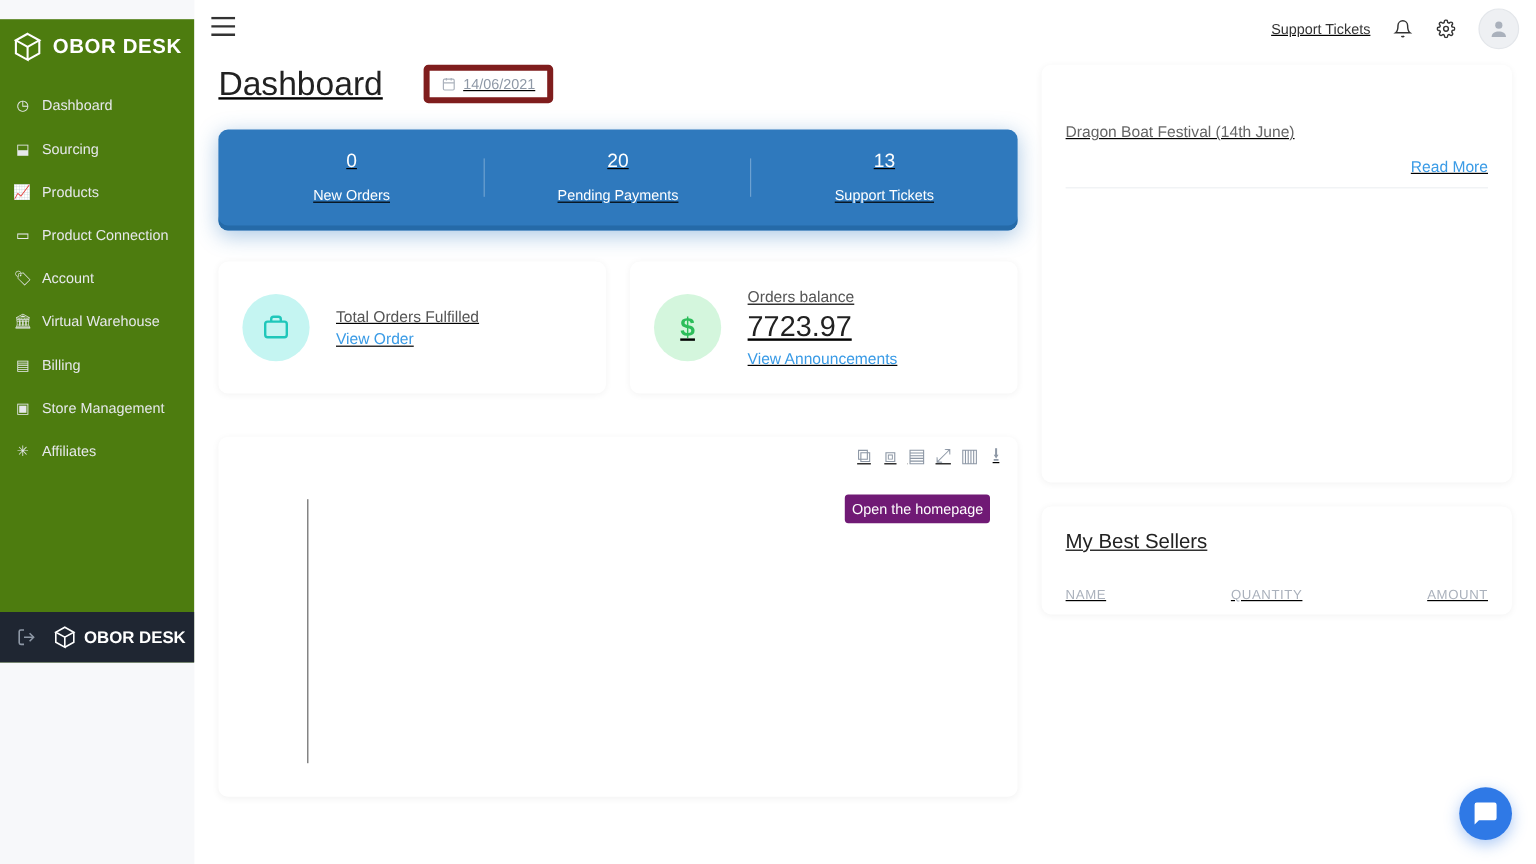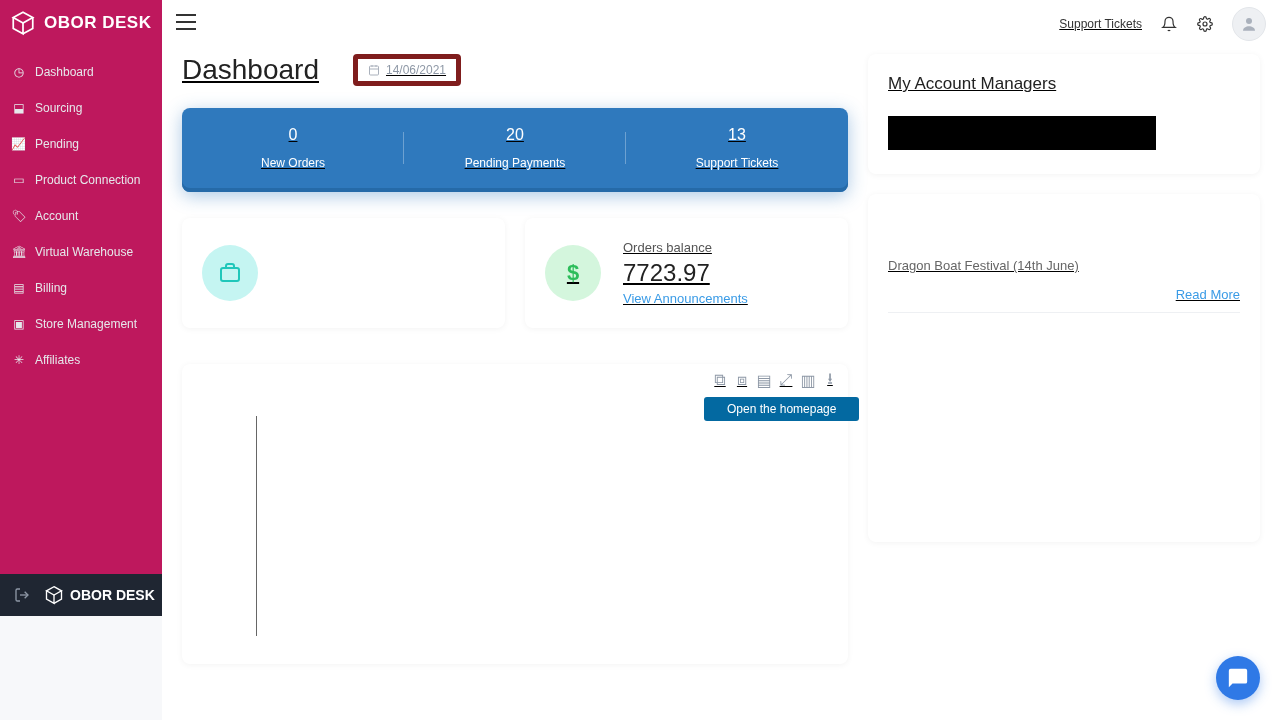--- a/index.html
+++ b/index.html
@@ -1,18 +1,18 @@
 <!DOCTYPE html>
 <html><head>
 <meta charset="utf-8">
 <style>
 * { margin: 0; padding: 0; box-sizing: border-box; font-family: Arial, Helvetica, sans-serif; }
 body { width: 1280px; height: 720px; overflow: hidden; background: #f7f8fa; position: relative; }
 
-.sidebar { position: absolute; left: 0; top: 0; width: 162px; height: 616px; background: #be185d; color: #fff; }
+.sidebar { position: absolute; left: 0; top: 16px; width: 162px; height: 536px; background: #4d7c0f; color: #fff; }
 .logo-area { display: flex; align-items: center; gap: 8px; padding: 10px 10px 18px 10px; }
 .logo-cube { width: 26px; height: 26px; }
 .logo-text { font-size: 17px; font-weight: 600; letter-spacing: 0.5px; }
 .side-nav { display: flex; flex-direction: column; }
 .side-item { display: flex; align-items: center; gap: 9px; padding: 11px 12px; font-size: 12px; color: #e6e8eb; cursor: pointer; }
 .side-item .si-icon { width: 14px; height: 14px; display: inline-flex; align-items: center; justify-content: center; }
 
 .bottom-bar { position: absolute; left: 0; bottom: 0; width: 162px; height: 42px; background: #1f2632; display: flex; align-items: center; }
 .bottom-bar .exit { width: 44px; display: flex; justify-content: center; }
 .bottom-bar .brand { display: flex; align-items: center; gap: 6px; color: #fff; font-size: 14px; font-weight: 600; }
@@ -47,27 +47,27 @@
 .circle.green { background: #d4f6dd; color: #2cbd5a; }
 .mini-right .t1 { font-size: 13px; color: #555; margin-bottom: 4px; }
 .mini-right .big { font-size: 24px; color: #222; margin: 4px 0; }
 .mini-right .link { font-size: 13px; color: #3a9be6; cursor: pointer; }
 
 .chart-card { margin-top: 36px; padding: 8px 10px 20px 10px; height: 300px; }
 .chart-tools { display: flex; justify-content: flex-end; gap: 6px; color: #8e98a6; }
 .chart-tools span { width: 16px; height: 16px; cursor: pointer; display: inline-flex; align-items: center; justify-content: center; }
 .chart-axis { margin: 28px 64px 0 64px; border-left: 1px solid #666; height: 220px; }
 
-.tooltip { position: absolute; left: 542px; top: 397px; background: #0369a1; color: #fff; font-size: 12px; padding: 5px 23px; border-radius: 3px; }
+.tooltip { position: absolute; left: 542px; top: 412px; background: #701a75; color: #fff; font-size: 12px; padding: 5px 6px; border-radius: 3px; }
 
 .panel { background: #fff; border-radius: 8px; box-shadow: 0 1px 6px rgba(0,0,0,0.05); padding: 20px 20px 24px 20px; }
 .panel h3 { font-size: 17px; font-weight: 400; color: #222; }
 .redact { background: #000; width: 268px; height: 34px; margin-top: 22px; }
 .ann-panel { height: 348px; }
-.ann-item { margin-top: 44px; font-size: 13px; color: #666; }
+.ann-item { margin-top: 28px; font-size: 13px; color: #666; }
 .read-more { text-align: right; margin-top: 14px; font-size: 13px; color: #3a9be6; cursor: pointer; }
 .ann-sep { border-top: 1px solid #eef0f3; margin-top: 10px; }
 
 .best-panel { padding-bottom: 10px; }
 .table-head { display: flex; justify-content: space-between; margin-top: 28px; font-size: 11px; color: #aab1bc; letter-spacing: 0.5px; }
 
 .chat-fab { position: absolute; right: 20px; bottom: 20px; width: 44px; height: 44px; border-radius: 50%; background: #2f79e6; display: flex; align-items: center; justify-content: center; color: #fff; cursor: pointer; box-shadow: 0 4px 12px rgba(47,121,230,0.4); }
 </style>
 </head>
 <body>
@@ -85,21 +85,21 @@
     <div class="side-item">
         <span class="si-icon">◷</span>
         <span>Dashboard</span>
       </div>
     <div class="side-item">
         <span class="si-icon">⬓</span>
         <span>Sourcing</span>
       </div>
     <div class="side-item">
         <span class="si-icon">📈</span>
-        <span>Pending</span>
+        <span>Products</span>
       </div>
     <div class="side-item">
         <span class="si-icon">▭</span>
         <span>Product Connection</span>
       </div>
     <div class="side-item">
         <span class="si-icon">🏷</span>
         <span>Account</span>
       </div>
     <div class="side-item">
@@ -197,20 +197,24 @@
       </div>
 
       <div class="row2">
         <div class="card mini-card">
           <div class="circle teal">
               <svg width="24" height="24" viewBox="0 0 24 24" fill="none" stroke="#1fc7ba" stroke-width="2">
                 <rect x="3" y="7" width="18" height="13" rx="2"></rect>
                 <path d="M8 7V5a2 2 0 0 1 2-2h4a2 2 0 0 1 2 2v2"></path>
               </svg>
             </div>
+          <div class="mini-right">
+            <div class="t1">Total Orders Fulfilled</div>
+            <div class="link">View Order</div>
+          </div>
         </div>
         <div class="card mini-card">
           <div class="circle green">
               <span style="font-size:22px;font-weight:600">$</span>
             </div>
           <div class="mini-right">
             <div class="t1">Orders balance</div>
             <div class="big">7723.97</div>
             <div class="link">View Announcements</div>
           </div>
@@ -224,29 +228,33 @@
           <span>▤</span>
           <span>⤢</span>
           <span>▥</span>
           <span>⭳</span>
         </div>
         <div class="chart-axis"></div>
       </div>
     </div>
 
     <div class="right-col">
-      <div class="panel">
-        <h3>My Account Managers</h3>
-        <div class="redact"></div>
-      </div>
       <div class="panel ann-panel">
         <div class="ann-item">Dragon Boat Festival (14th June)</div>
         <div class="read-more">Read More</div>
         <div class="ann-sep"></div>
       </div>
+      <div class="panel best-panel">
+        <h3>My Best Sellers</h3>
+        <div class="table-head">
+          <span>NAME</span>
+          <span>QUANTITY</span>
+          <span>AMOUNT</span>
+        </div>
+      </div>
     </div>
   </div>
 
   <div class="tooltip">Open the homepage</div>
 
   <div class="chat-fab">
     <svg width="22" height="22" viewBox="0 0 24 24" fill="#fff">
         <path d="M20 2H4a2 2 0 0 0-2 2v18l4-4h14a2 2 0 0 0 2-2V4a2 2 0 0 0-2-2z"></path>
       </svg>
   </div>

